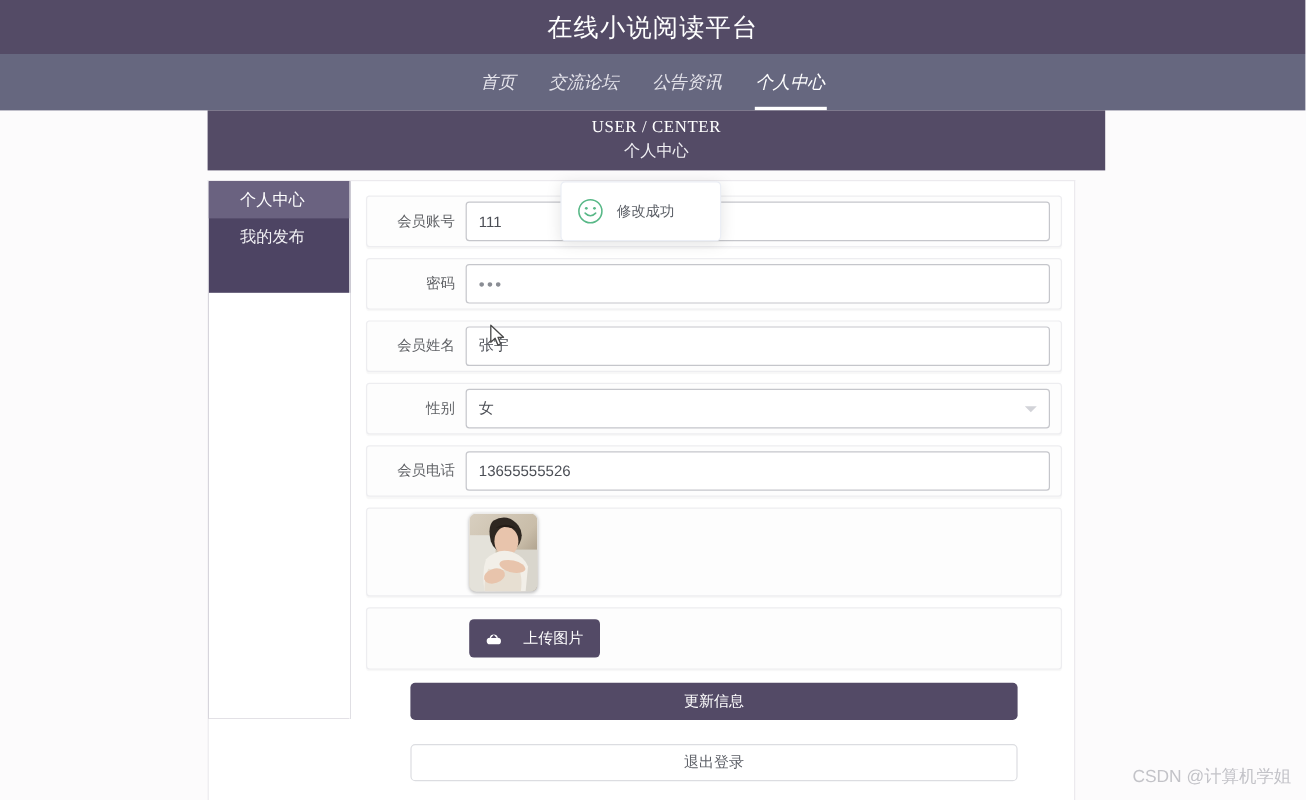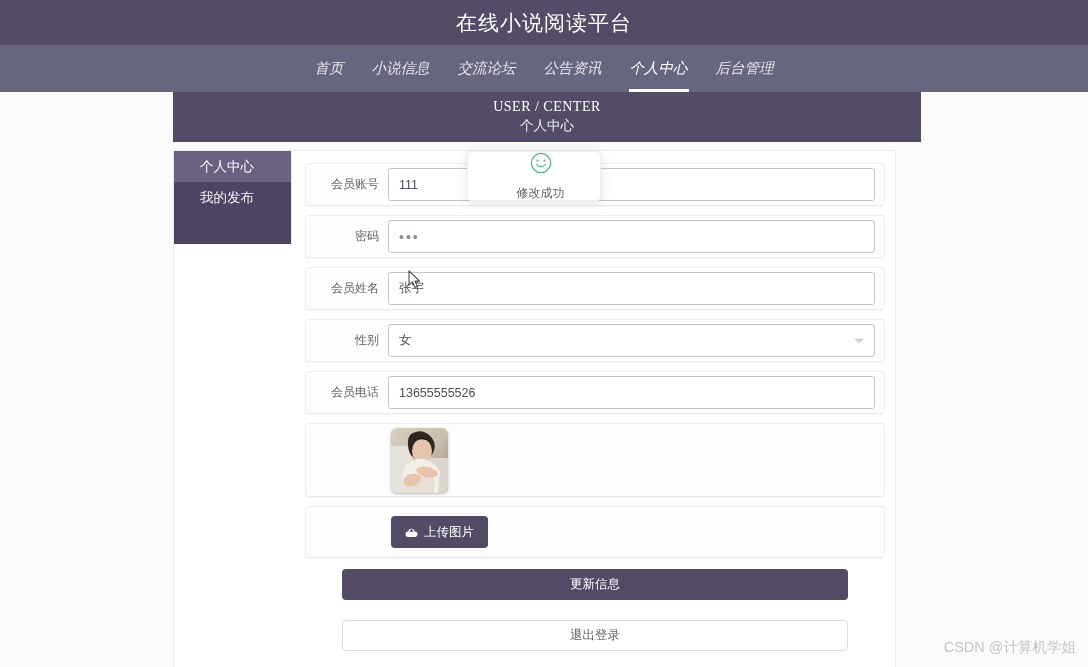--- a/index.html
+++ b/index.html
@@ -124,21 +124,21 @@
   }
   .avatar-svg { display: block; width: 100%; height: 100%; }
 
   
   .field.upload-row { height: 52px; }
   .upload-btn {
     margin-left: 85px;
     height: 32px; padding: 0 14px;
     background: #534a66; color: #ffffff;
     border-radius: 4px; border: none;
-    display: inline-flex; align-items: center; gap: 6px;
+    display: inline-flex; align-items: center; gap: 18px;
     font-size: 12.5px; cursor: pointer;
     font-family: inherit;
   }
   .cloud-icon { display: inline-block; width: 13px; height: 11px; }
 
   
   .actions { margin-top: 11px; padding: 0 37px; }
   .btn-primary {
     display: block; width: 100%; height: 31px;
     background: #534a66; color: #ffffff;
@@ -157,21 +157,20 @@
   
   .toast {
     position: absolute; left: 467px; top: 151px;
     width: 134px; height: 50px;
     background: #ffffff;
     border: 1px solid #ebeef5;
     border-radius: 4px;
     box-shadow: 0 2px 12px rgba(0,0,0,0.10);
     display: flex; align-items: center; padding-left: 13px; gap: 11px;
     z-index: 40;
-    flex-direction: column;
   }
   .toast .face { width: 22px; height: 22px; flex: 0 0 22px; }
   .toast .msg { color: #5b5f66; font-size: 12px; }
 
   
   .cursor { position: absolute; left: 408px; top: 270px; width: 13px; height: 19px; z-index: 60; }
 
   
   .watermark {
     position: absolute; right: 12px; bottom: 10px;
@@ -184,25 +183,23 @@
 
 <div id="page">
 
   <div class="titlebar">
     <div class="site-title">在线小说阅读平台</div>
   </div>
 
   <div class="navbar">
     <div class="navlist">
       <div class="navitem">首页</div>
-      <div class="navitem">小说信息</div>
       <div class="navitem">交流论坛</div>
       <div class="navitem">公告资讯</div>
       <div class="navitem active">个人中心</div>
-      <div class="navitem">后台管理</div>
     </div>
   </div>
 
   <div class="banner">
     <div class="en">USER / CENTER</div>
     <div class="cn">个人中心</div>
   </div>
 
   <div class="main">
 

